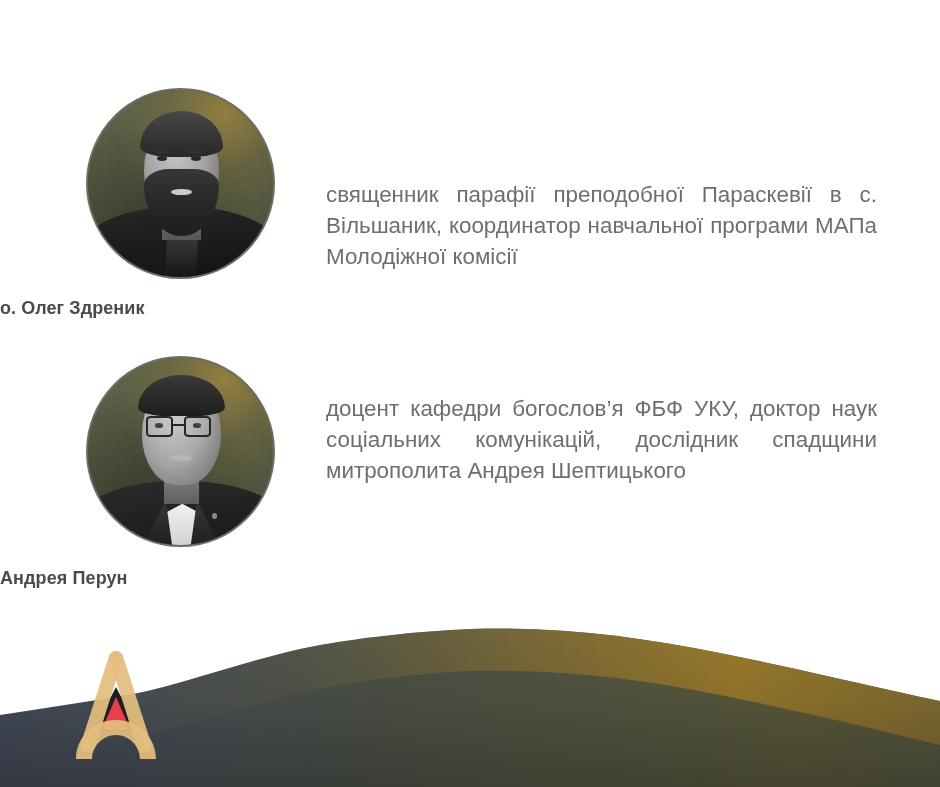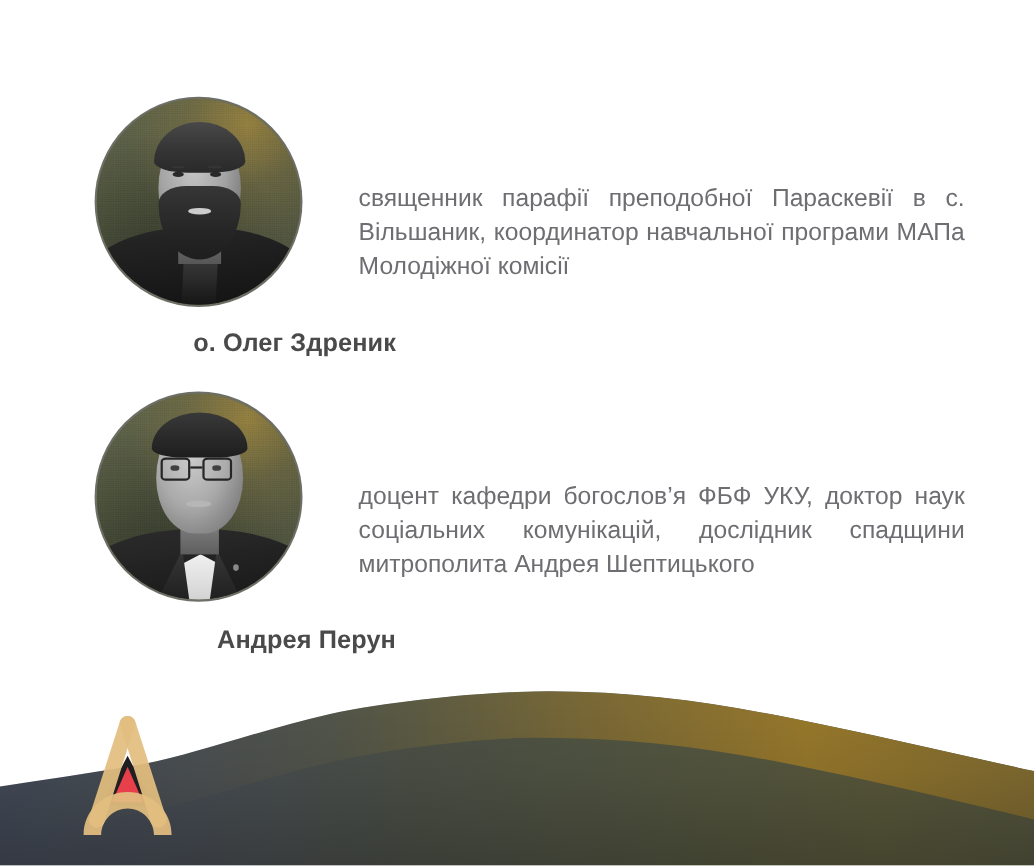--- a/index.html
+++ b/index.html
@@ -209,44 +209,44 @@
     background:#b9b3a8;
   }
 
   
   .fig { filter:grayscale(1) contrast(1.04); }
 
   
   .speaker-name {
     position:absolute;
     left:0; width:360px;
-    text-align:right;
-    font-size:23px;
+    text-align:left;
+    font-size:18px;
     font-weight:bold;
     color:#4a4a4a;
     letter-spacing:.1px;
     white-space:nowrap;
   }
   #name-1 { top:208px; left:0; width:360px; }
   #name-2 { top:210px; left:0; width:360px; }
 
   
   .speaker-desc {
     position:absolute;
     left:326px;
     width:551px;
     font-size:22.4px;
     line-height:30.8px;
     color:#6e6e72;
     text-align:justify;
     text-align-last:left;
     font-weight:400;
   }
-  #desc-1 { top:75px; }
-  #desc-2 { top:36px;margin-top:42px; }
+  #desc-1 { top:90px; }
+  #desc-2 { top:36px; }
 
   
   #mound-layer {
     position:absolute;
     left:0; bottom:0;
     width:940px; height:190px;
     overflow:hidden;
   }
 
   

